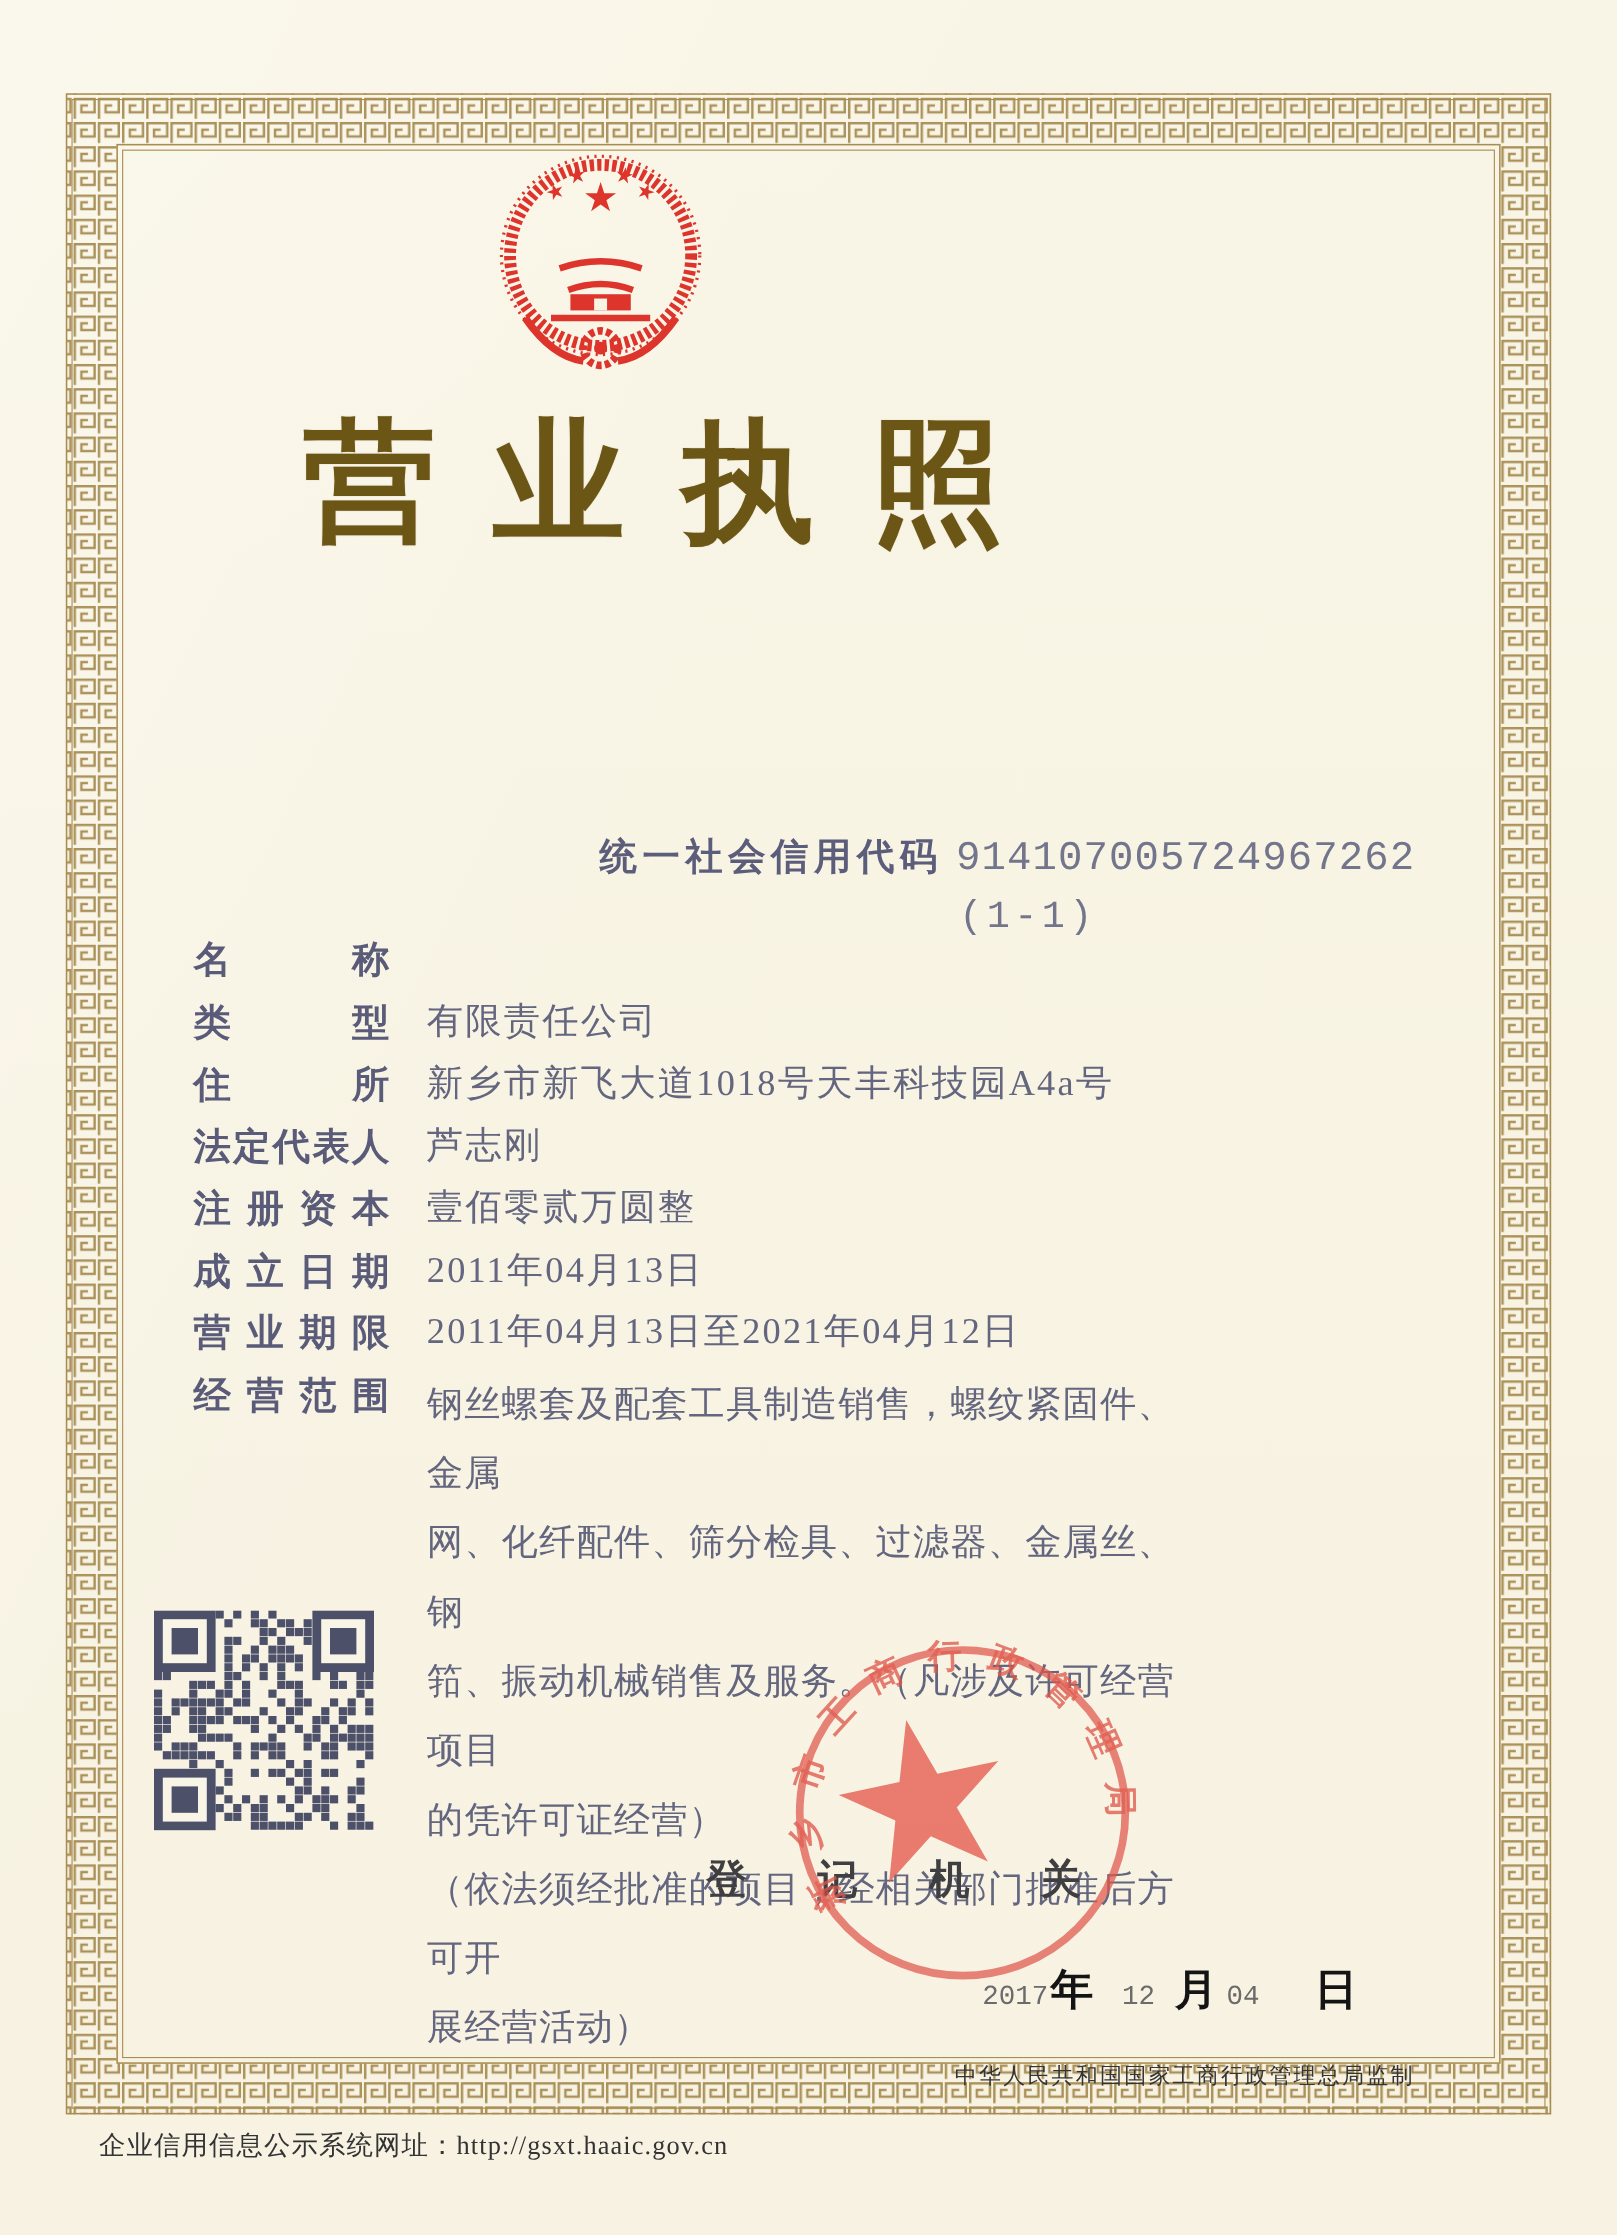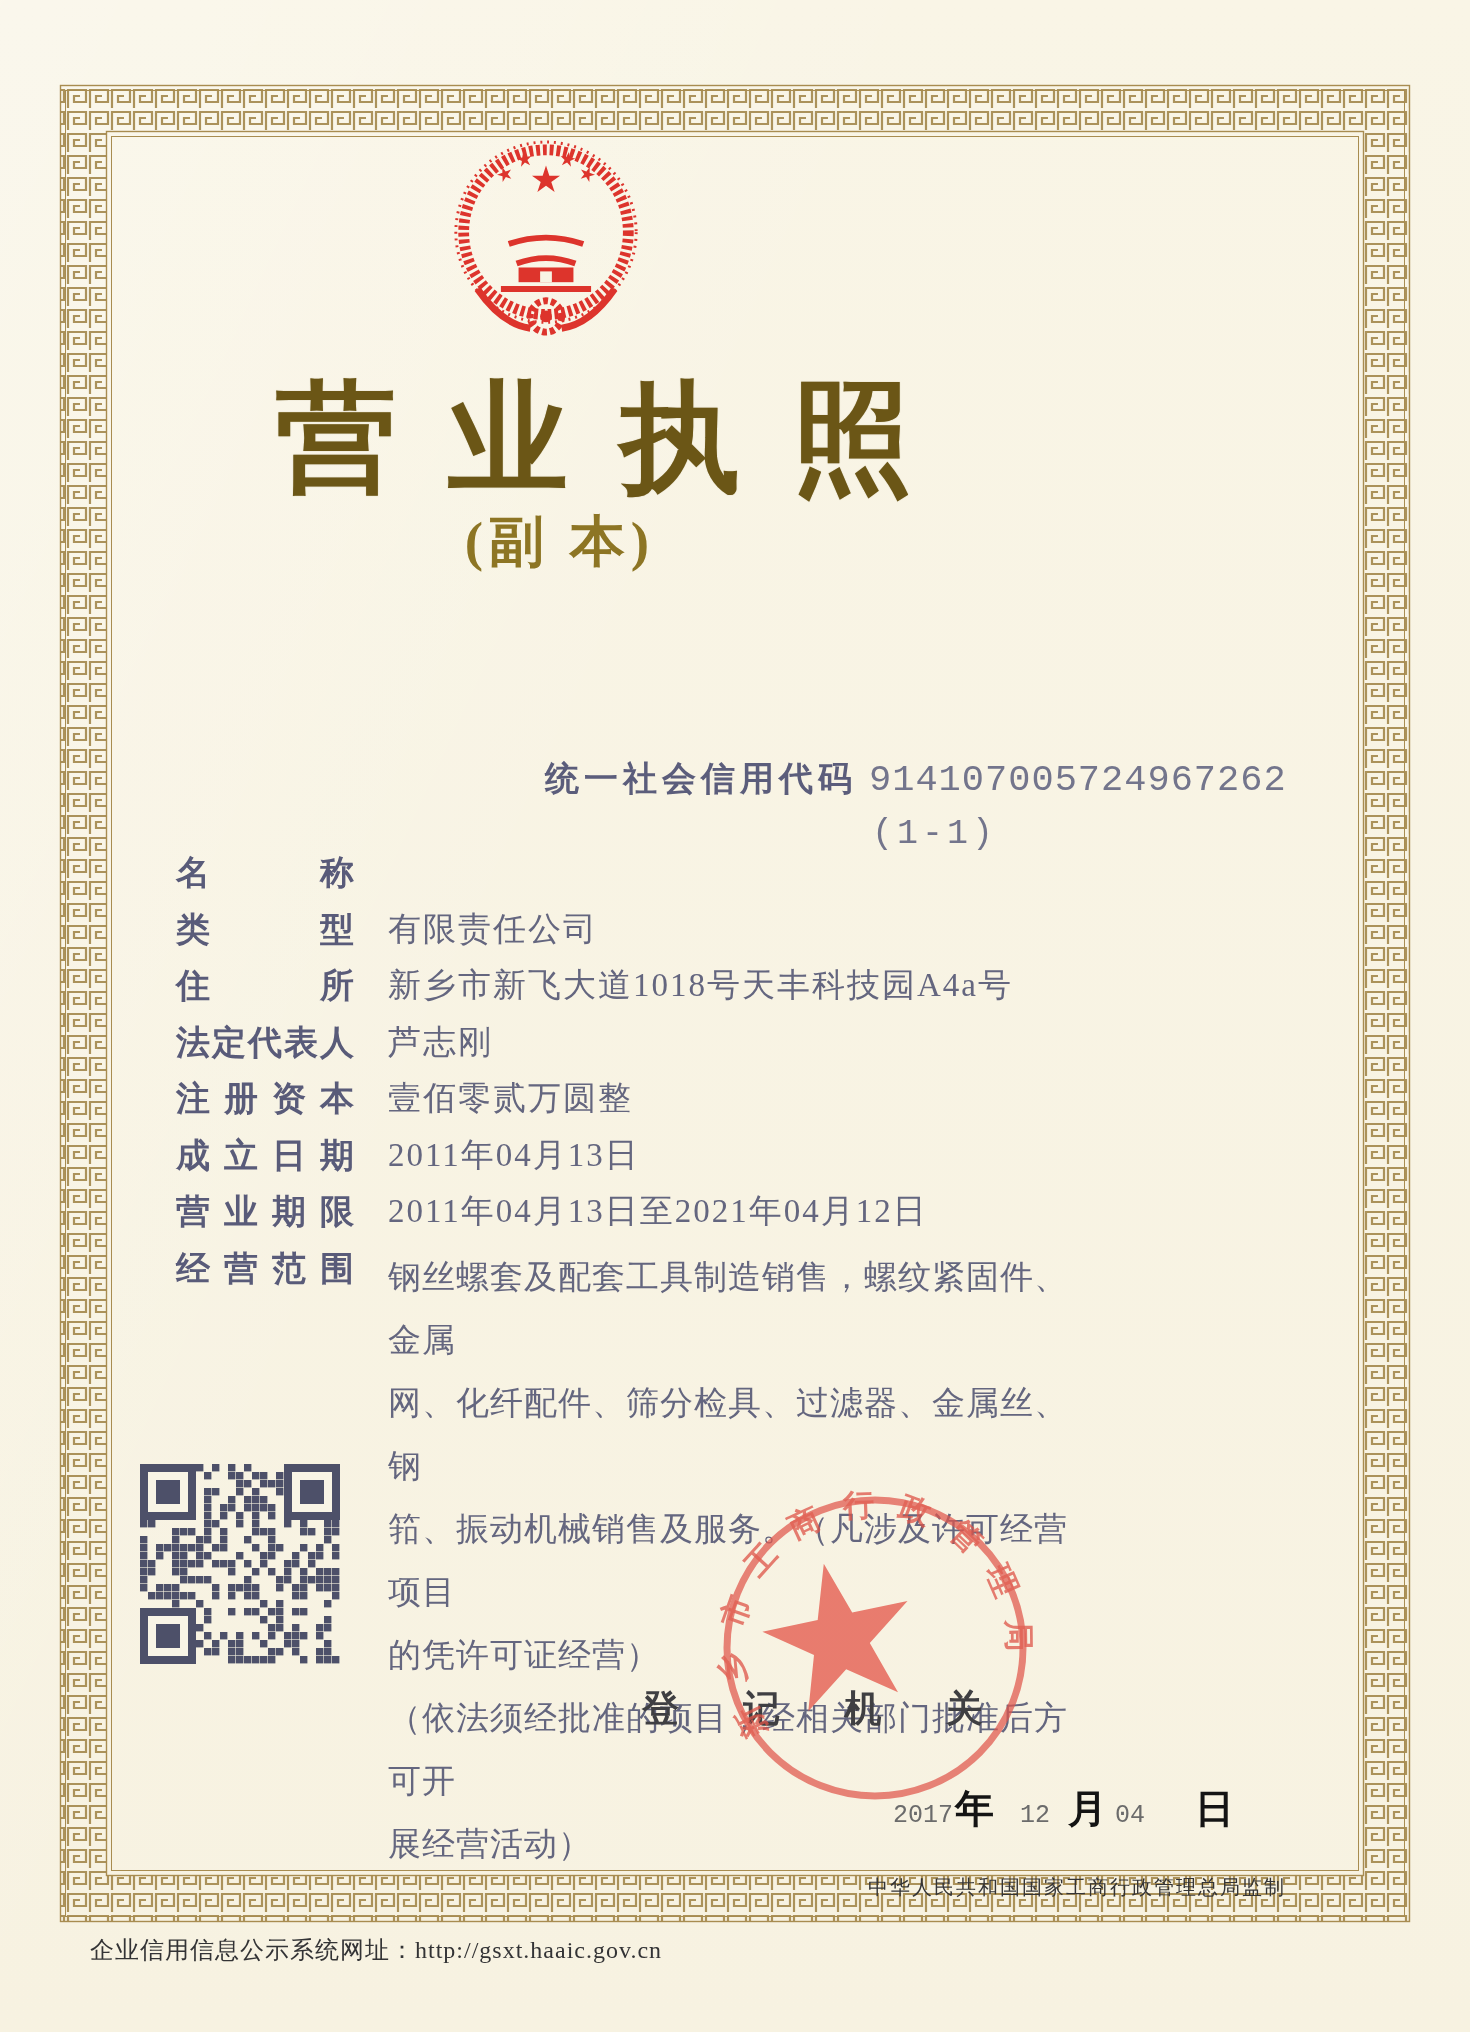--- a/index.html
+++ b/index.html
@@ -125,21 +125,20 @@
         <polygon points="55.3,33.5 58.8,38.1 64.3,36.1 61.0,40.9 64.6,45.5 59.0,43.8 55.8,48.7 55.6,42.8 50.0,41.3 55.5,39.3"></polygon>
         <polygon points="76.6,18.1 79.3,23.3 85.1,22.2 81.0,26.4 83.8,31.6 78.5,29.0 74.5,33.2 75.4,27.4 70.1,24.9 75.8,23.9"></polygon>
         <polygon points="123.4,18.1 124.2,23.9 129.9,24.9 124.6,27.4 125.5,33.2 121.5,29.0 116.2,31.6 119.0,26.4 114.9,22.2 120.7,23.3"></polygon>
         <polygon points="144.7,33.5 144.5,39.3 150.0,41.3 144.4,42.8 144.2,48.7 141.0,43.8 135.4,45.5 139.0,40.9 135.7,36.1 141.2,38.1"></polygon>
       </g>
       <rect x="94" y="140" width="12" height="11" fill="#f8f4e4"></rect>
     </svg>
   </div>
 
   <div class="cert-title">营业执照</div>
-  <div class="cert-subtitle">(副  本)</div>
 
   <div class="credit-line">
     <span class="credit-label">统一社会信用代码</span>
     <span class="credit-code">914107005724967262</span>
   </div>
   <div class="page-note">(1-1)</div>
 
   <div class="fields">
     <div class="field-row">
       <span class="justify-label">

